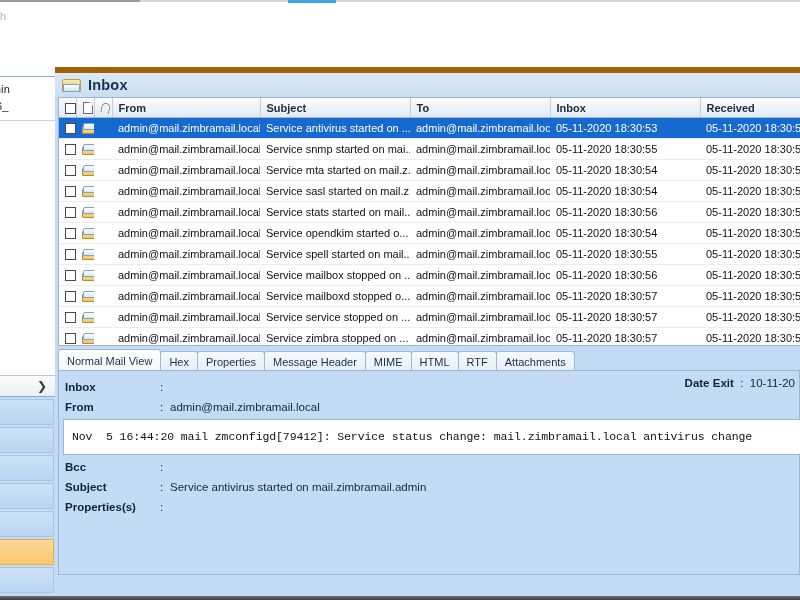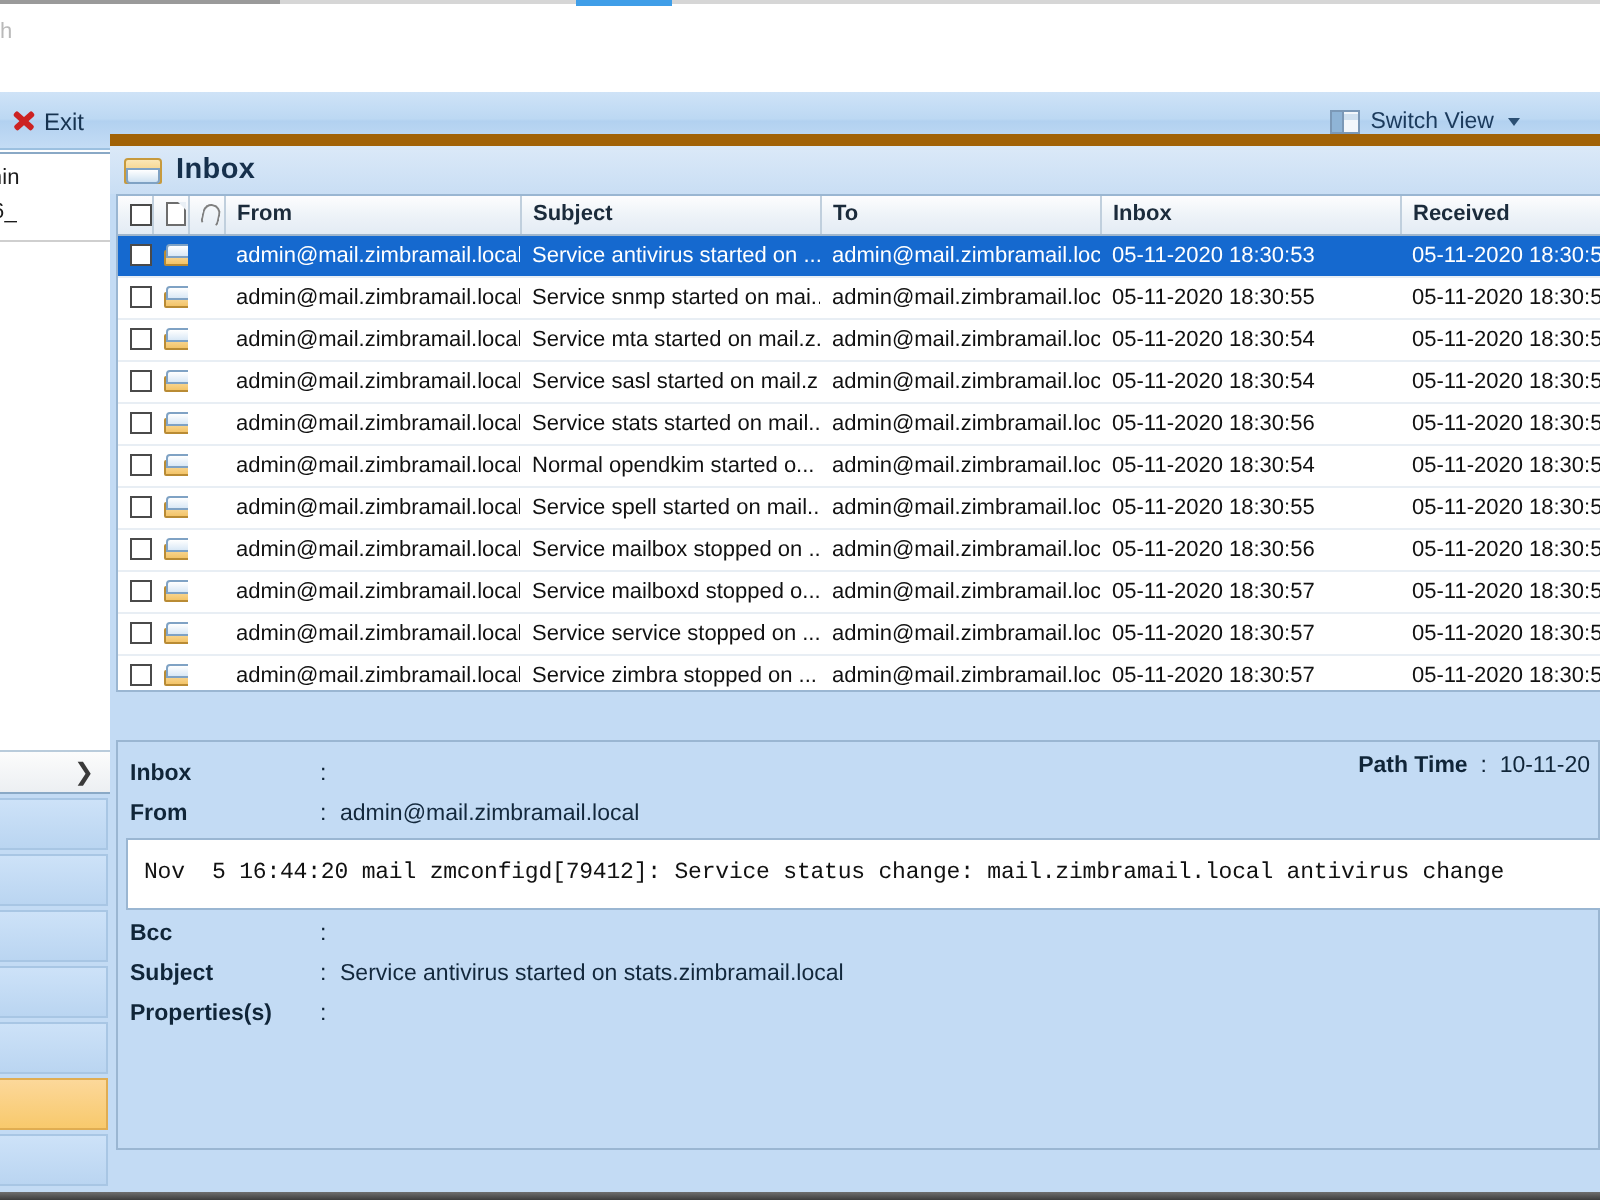--- a/index.html
+++ b/index.html
@@ -289,31 +289,20 @@
 
 <div id="app">
 
   <div class="top-strip">
     <div class="ribbon-rule"></div>
     <div class="ribbon-rule-soft"></div>
     <div class="ribbon-active-tab"></div>
     <div class="ribbon-ghost">h</div>
   </div>
 
-  <div class="cmd-bar">
-    <div class="exit-btn">
-      <span class="exit-x"></span>
-      <span class="exit-label">Exit</span>
-    </div>
-    <div class="switch-view">
-      <span class="sv-icon"></span>
-      <span class="sv-label">Switch View</span>
-      <span class="sv-caret"></span>
-    </div>
-  </div>
 
   <div class="sidebar">
     <div class="sb-path-box">
       <div class="sb-path-line">oads\admin</div>
       <div class="sb-path-line">020-11-06_</div>
     </div>
     <div class="sb-strip"></div>
     <div class="sb-body"></div>
     <div class="sb-collapse">
       <span class="chev">❯</span>
@@ -418,21 +407,21 @@
               <td>Service stats started on mail....</td>
               <td>admin@mail.zimbramail.local</td>
               <td>05-11-2020 18:30:56</td>
               <td>05-11-2020 18:30:56</td>
             </tr>
             <tr class="row">
               <td class="cb-cell"><span class="chk"></span></td>
               <td class="ic-cell"><span class="mail-ico"><span class="env"></span><span class="flap"></span></span></td>
               <td class="at-cell"></td>
               <td>admin@mail.zimbramail.local</td>
-              <td>Normal opendkim started o...</td>
+              <td>Service opendkim started o...</td>
               <td>admin@mail.zimbramail.local</td>
               <td>05-11-2020 18:30:54</td>
               <td>05-11-2020 18:30:54</td>
             </tr>
             <tr class="row">
               <td class="cb-cell"><span class="chk"></span></td>
               <td class="ic-cell"><span class="mail-ico"><span class="env"></span><span class="flap"></span></span></td>
               <td class="at-cell"></td>
               <td>admin@mail.zimbramail.local</td>
               <td>Service spell started on mail....</td>
@@ -478,20 +467,30 @@
               <td>Service zimbra stopped on ...</td>
               <td>admin@mail.zimbramail.local</td>
               <td>05-11-2020 18:30:57</td>
               <td>05-11-2020 18:30:57</td>
             </tr>
           </tbody>
       </table>
     </div>
 
     <div class="preview">
+      <div class="tabs" id="preview-tabs">
+          <div class="tab active">Normal Mail View</div>
+          <div class="tab">Hex</div>
+          <div class="tab">Properties</div>
+          <div class="tab">Message Header</div>
+          <div class="tab">MIME</div>
+          <div class="tab">HTML</div>
+          <div class="tab">RTF</div>
+          <div class="tab">Attachments</div>
+        </div>
       <div class="fields">
         <div id="field-rows">
             <div class="frow">
               <div class="flabel">Inbox</div>
               <div class="fcolon">:</div>
             </div>
             <div class="frow">
               <div class="flabel">From</div>
               <div class="fcolon">:</div>
               <div class="fval">admin@mail.zimbramail.local</div>
@@ -507,30 +506,30 @@
               <div class="fval"></div>
             </div>
             <div class="frow">
               <div class="flabel">Bcc</div>
               <div class="fcolon">:</div>
               <div class="fval"></div>
             </div>
             <div class="frow">
               <div class="flabel">Subject</div>
               <div class="fcolon">:</div>
-              <div class="fval">Service antivirus started on stats.zimbramail.local</div>
+              <div class="fval">Service antivirus started on mail.zimbramail.admin</div>
             </div>
             <div class="frow">
               <div class="flabel">Properties(s)</div>
               <div class="fcolon">:</div>
               <div class="fval"></div>
             </div>
           </div>
         <div class="datetime">
-          <b>Path Time</b>
+          <b>Date Exit</b>
           <span>&nbsp;:&nbsp;</span>
           <span>10-11-20</span>
         </div>
         <div class="body-box">
           <div class="body-text">Nov  5 16:44:20 mail zmconfigd[79412]: Service status change: mail.zimbramail.local antivirus change</div>
         </div>
       </div>
     </div>
 
   </div>

